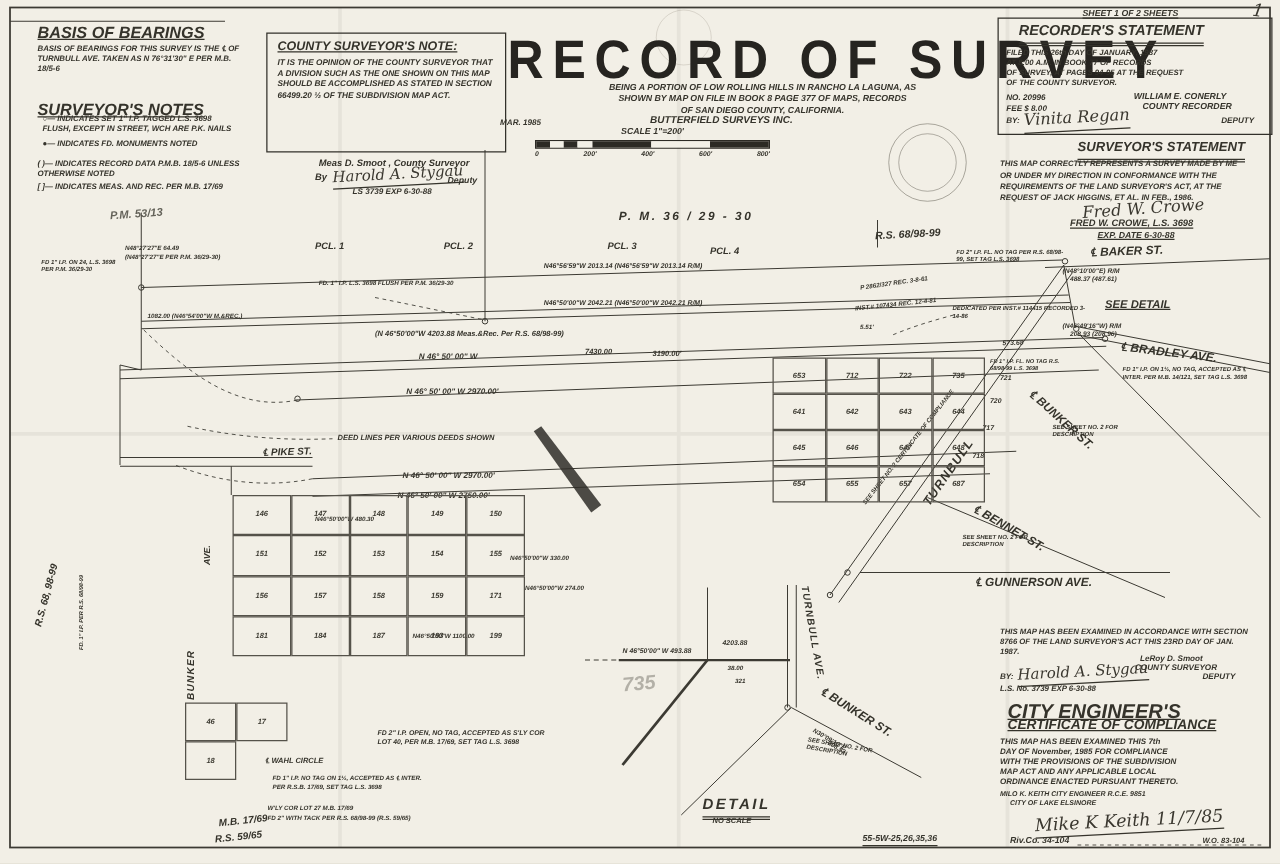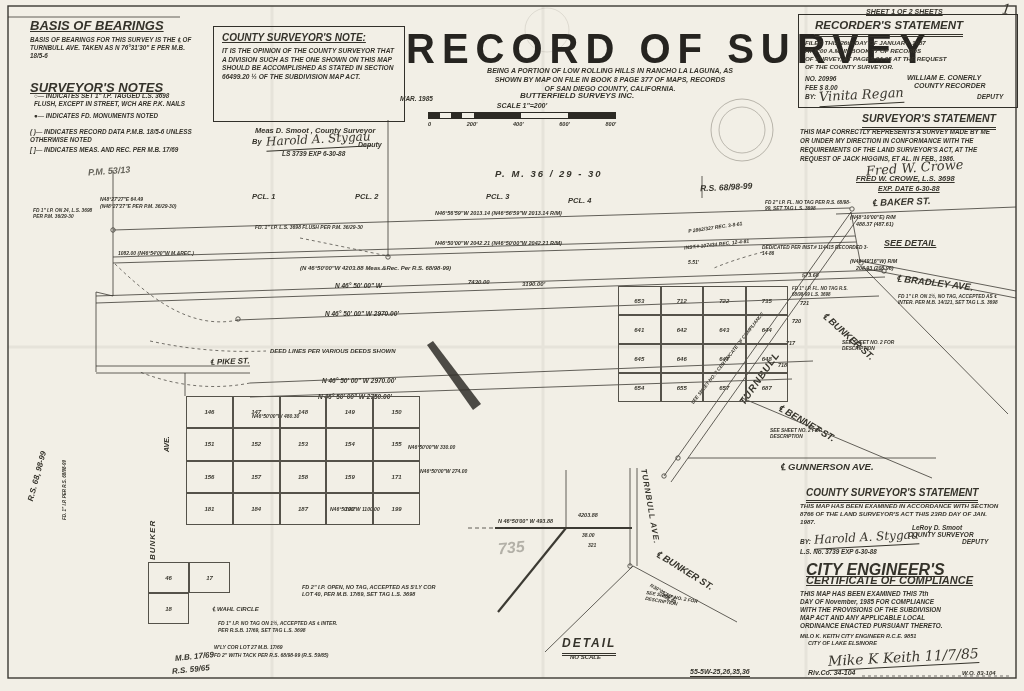--- a/index.html
+++ b/index.html
@@ -163,21 +163,20 @@
 
   <div class="t hd" style="left:838px;top:112px;font-size:10.5px;margin-left:24px;">SURVEYOR'S  STATEMENT</div>
   <div class="t" style="left:800px;top:128px;font-size:6.3px;">THIS MAP CORRECTLY REPRESENTS A SURVEY MADE BY ME</div>
   <div class="t" style="left:800px;top:137px;font-size:6.3px;">OR UNDER MY DIRECTION IN CONFORMANCE WITH THE</div>
   <div class="t" style="left:800px;top:146px;font-size:6.3px;">REQUIREMENTS OF THE LAND SURVEYOR'S ACT, AT THE</div>
   <div class="t" style="left:800px;top:155px;font-size:6.3px;">REQUEST OF JACK HIGGINS, ET AL. IN FEB., 1986.</div>
   <div class="t script" style="left:866px;top:160px;font-size:13px;transform:rotate(-4deg);">Fred W. Crowe</div>
   <div class="t u" style="left:856px;top:174px;font-size:7.5px;">FRED W. CROWE,  L.S. 3698</div>
   <div class="t u" style="left:878px;top:184px;font-size:7px;">EXP. DATE  6-30-88</div>
 
-  <div class="t hd" style="left:806px;top:486px;font-size:10px;">COUNTY SURVEYOR'S  STATEMENT</div>
   <div class="t" style="left:800px;top:502px;font-size:6.2px;">THIS MAP HAS BEEN EXAMINED IN ACCORDANCE WITH SECTION</div>
   <div class="t" style="left:800px;top:510px;font-size:6.2px;">8766 OF THE LAND SURVEYOR'S ACT THIS 23RD DAY OF JAN.</div>
   <div class="t" style="left:800px;top:518px;font-size:6.2px;">1987.</div>
   <div class="t" style="left:912px;top:524px;font-size:6.5px;">LeRoy D. Smoot</div>
   <div class="t" style="left:908px;top:531px;font-size:6.5px;">COUNTY SURVEYOR</div>
   <div class="t" style="left:800px;top:538px;font-size:6.5px;">BY:</div>
   <div class="t script" style="left:814px;top:530px;font-size:12px;border-bottom:1px solid #35332b;transform:rotate(-3deg);">Harold A. Stygau</div>
   <div class="t" style="left:962px;top:538px;font-size:6.5px;">DEPUTY</div>
   <div class="t" style="left:800px;top:548px;font-size:6.3px;">L.S. No. 3739          EXP 6-30-88</div>
 

